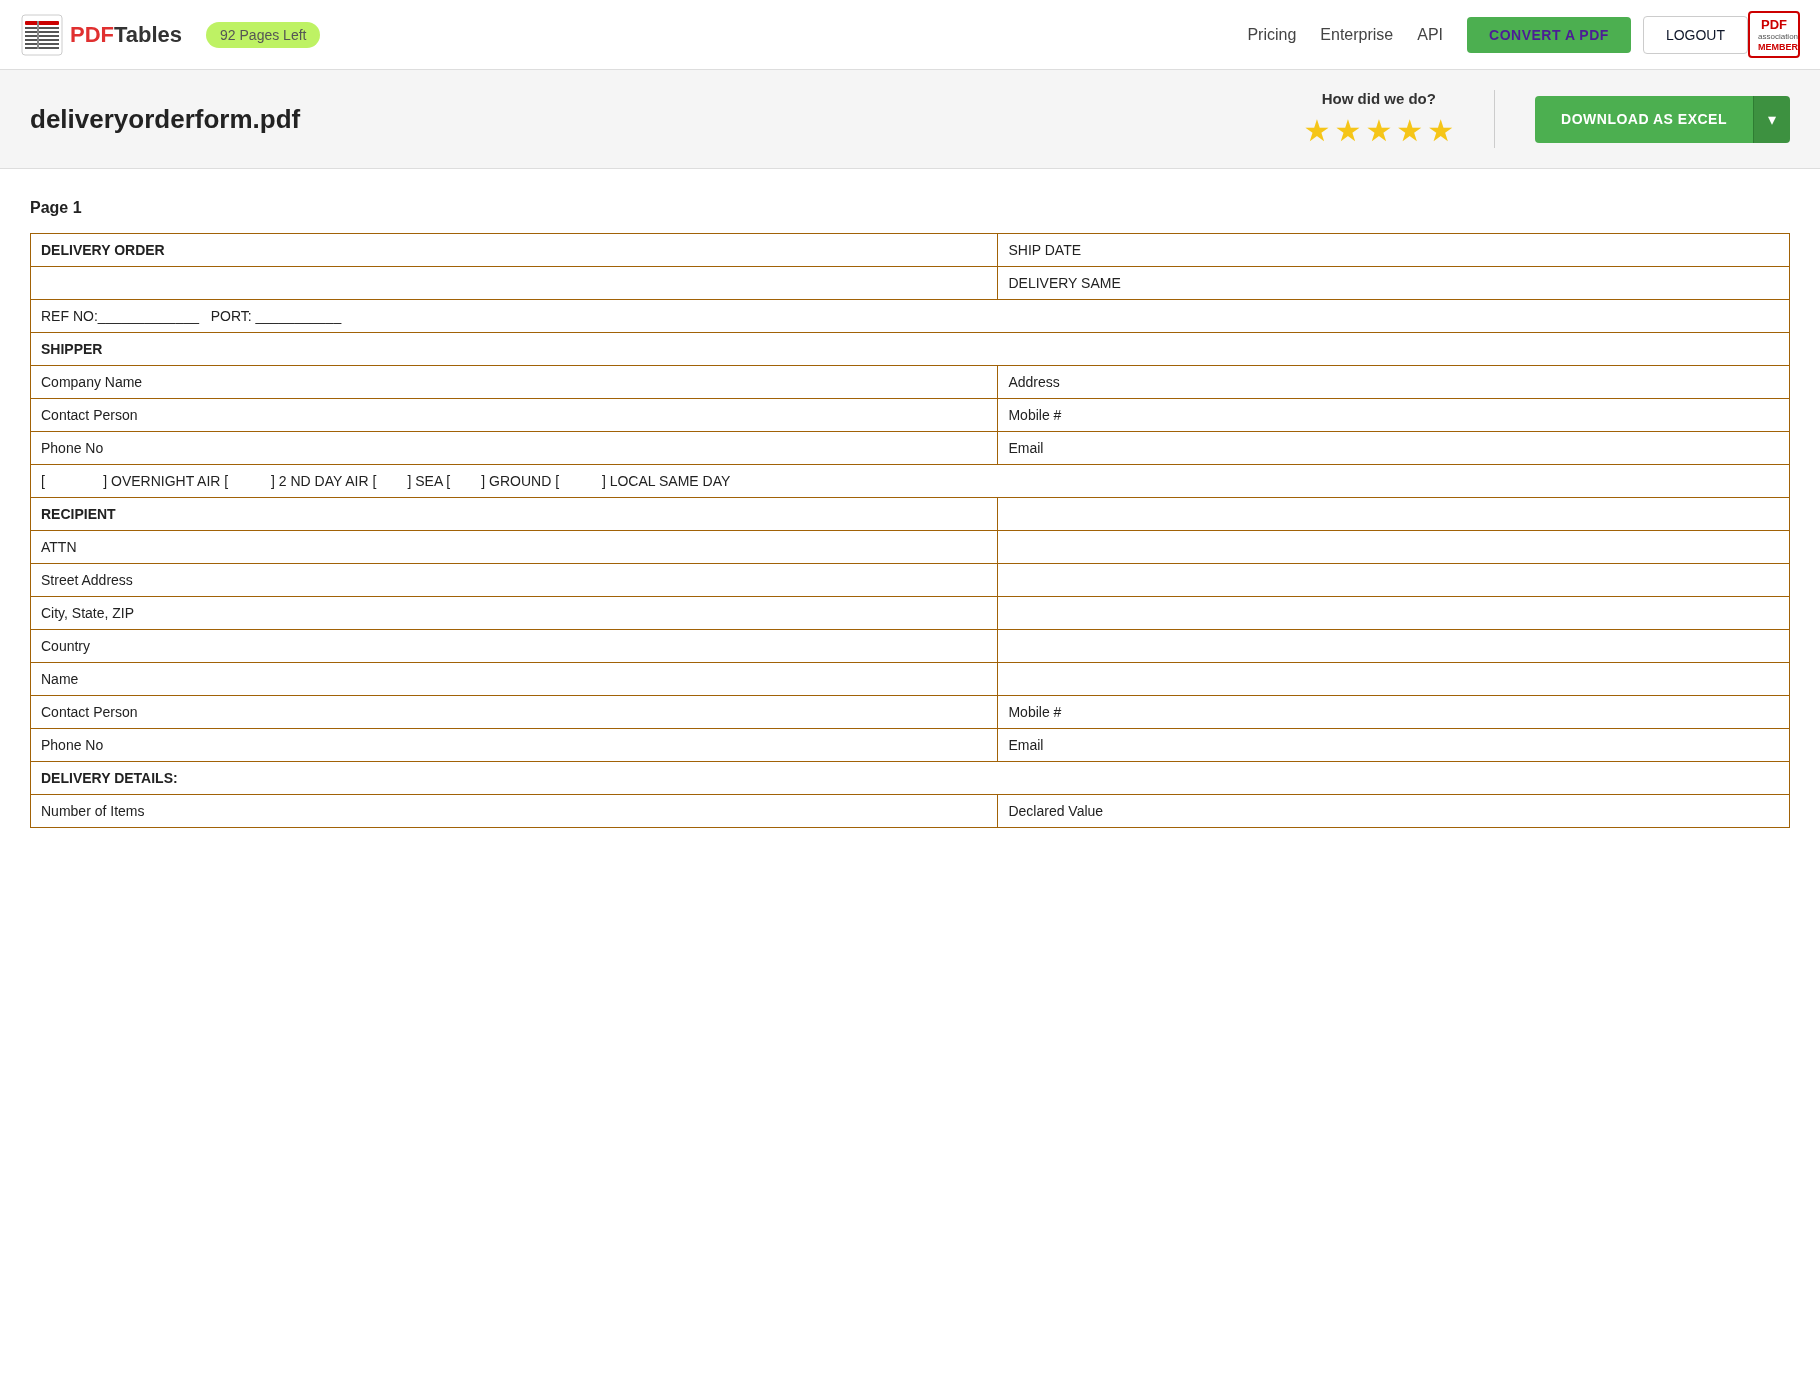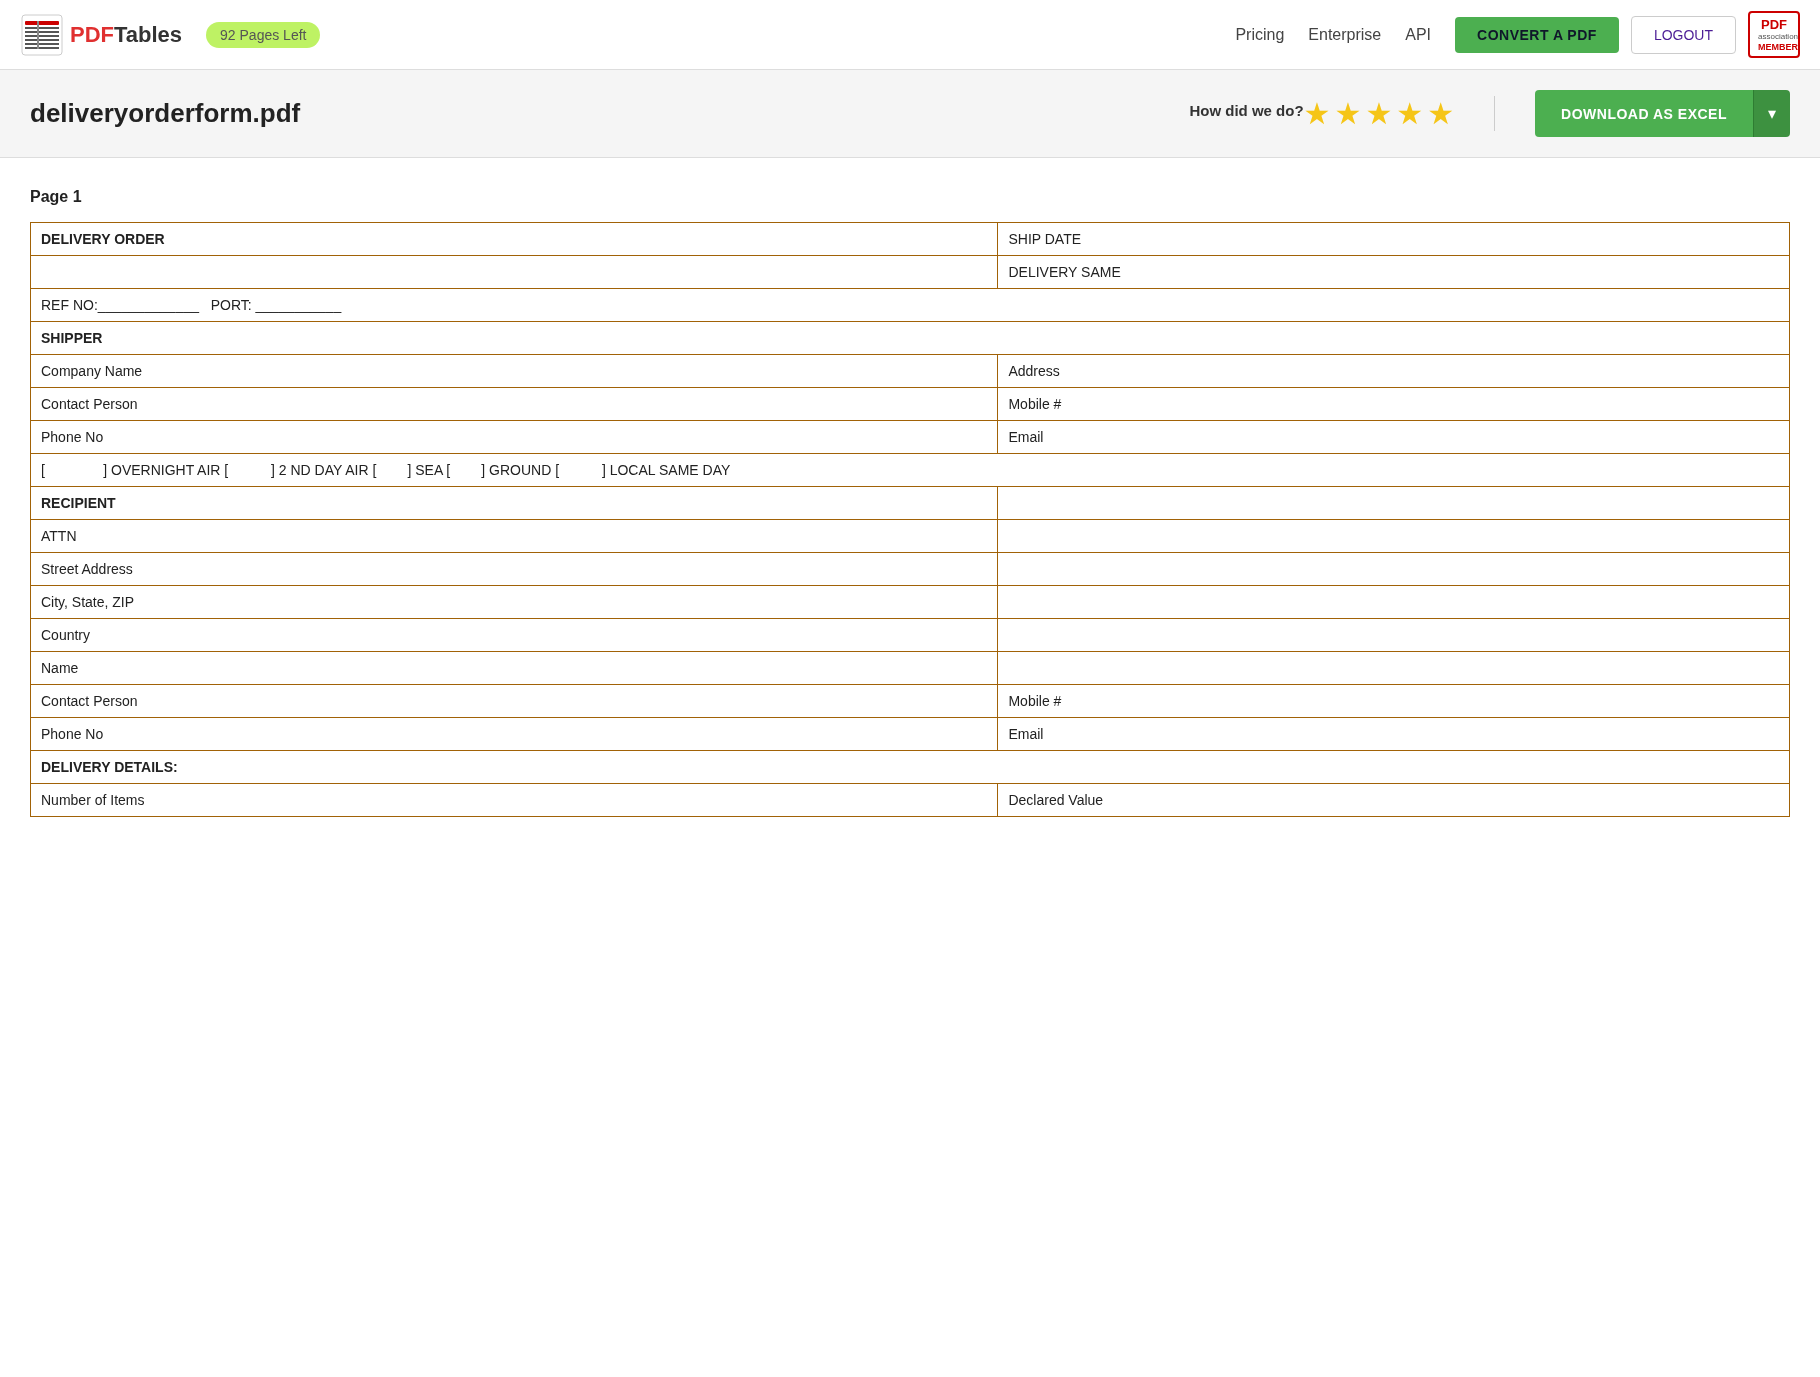--- a/index.html
+++ b/index.html
@@ -45,39 +45,38 @@
       margin-right: 24px;
     }
     .navbar-link {
       font-size: 16px;
       color: #444;
       text-decoration: none;
       cursor: pointer;
     }
     .btn-convert {
       background: #4caf50;
-      color: #0f172a;
+      color: #4c1d95;
       border: none;
       padding: 10px 22px;
       font-size: 14px;
       font-weight: bold;
       border-radius: 4px;
       cursor: pointer;
       margin-right: 12px;
       letter-spacing: 0.5px;
     }
     .btn-logout {
       background: #fff;
-      color: #4c1d95;
+      color: #0f172a;
       border: 1px solid #ccc;
       padding: 10px 22px;
       font-size: 14px;
       border-radius: 4px;
       cursor: pointer;
-      margin-right: 12px;
     }
     .pdf-badge {
       border: 2px solid #c00;
       border-radius: 4px;
       padding: 4px 8px;
       font-size: 10px;
       text-align: center;
       color: #c00;
       font-weight: bold;
       line-height: 1.2;
@@ -95,20 +94,21 @@
       gap: 0;
     }
     .file-title {
       font-size: 26px;
       font-weight: bold;
       color: #222;
       flex: 1;
     }
     .rating-section {
       display: flex;
+      flex-direction: column;
       align-items: center;
       margin-right: 40px;
       border-right: 1px solid #ccc;
       padding-right: 40px;
     }
     .rating-label {
       font-size: 15px;
       font-weight: bold;
       margin-bottom: 6px;
       color: #333;

